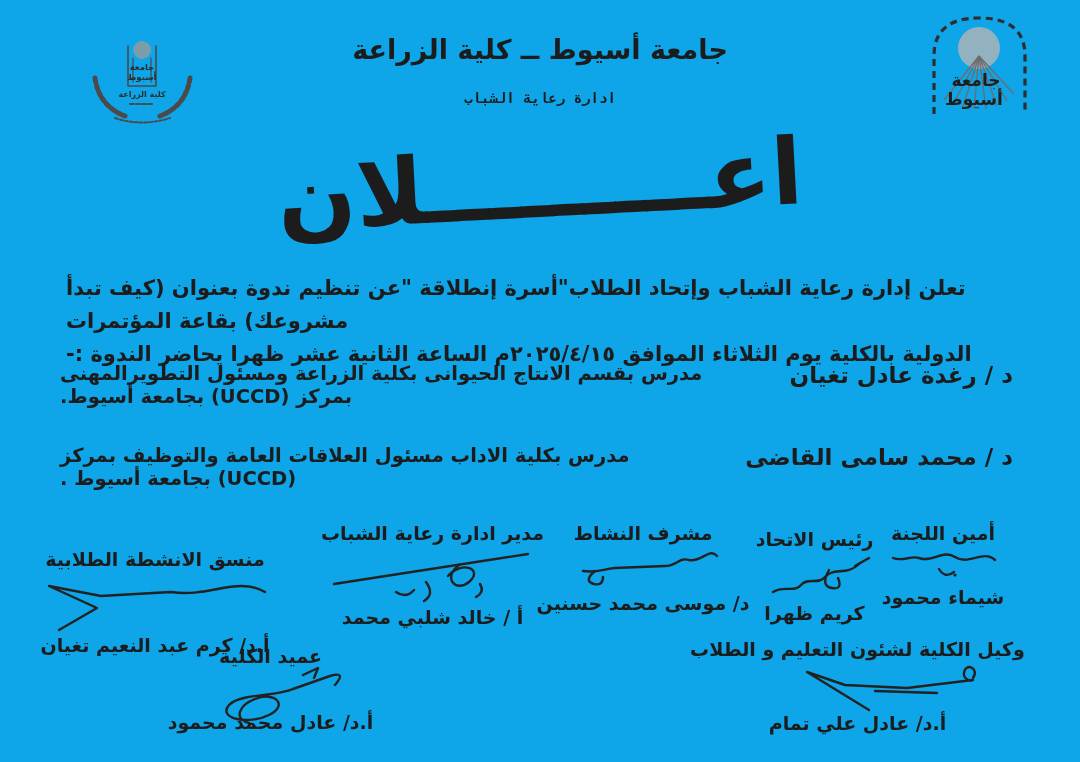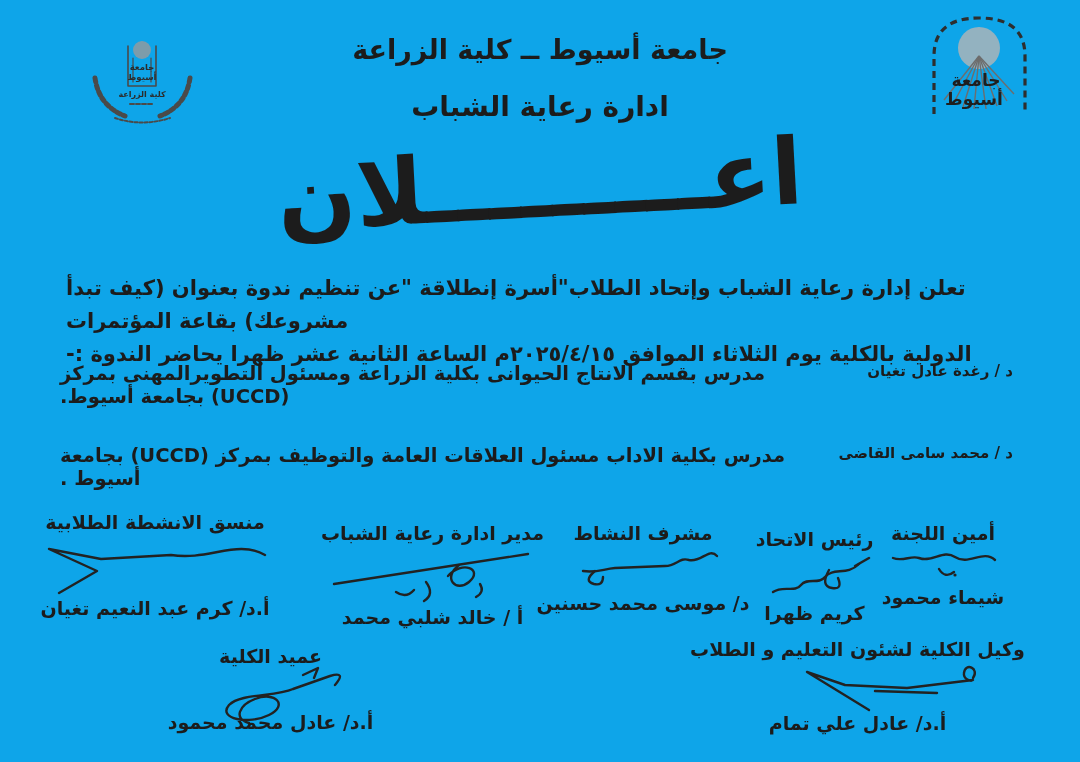--- a/index.html
+++ b/index.html
@@ -19,21 +19,21 @@
   }
   .abs{position:absolute;}
   .center{text-align:center;}
   .hdr-line1{
     top:34px;left:0;right:0;
     font-size:27px;font-weight:bold;
     letter-spacing:0.5px;
   }
   .hdr-line2{
     top:90px;left:0;right:0;
-    font-size:28px;font-weight:bold;
+    font-size:14px;font-weight:bold;font-family:Liberation Mono, monospace;
   }
   .big-title{
     top:128px;left:0;right:0;
     font-size:92px;font-weight:bold;
     transform:rotate(-3deg);
     line-height:1.25;
   }
   .body-par{
     top:272px;right:70px;left:66px;
     font-size:21px;font-weight:bold;
@@ -42,21 +42,21 @@
     direction:rtl;
   }
   .lect-row{
     right:67px;left:60px;
     display:flex;flex-direction:row;
     align-items:flex-start;
     direction:rtl;
   }
   .lect-name{
     flex:0 0 auto;
-    font-size:15px;font-weight:bold;
+    font-size:23px;font-weight:bold;
     margin-left:52px;
     white-space:nowrap;
   }
   .lect-desc{
     flex:1 1 auto;
     font-size:19.5px;font-weight:bold;
     text-align:left;
   }
   .sig-col{
     display:flex;flex-direction:column;
@@ -176,21 +176,21 @@
     <svg class="sig-svg" width="205" height="62" viewBox="0 0 205 62">
       <path class="sig-stroke" d="M4,40 L198,10"></path>
       <path class="sig-stroke" d="M118,32 c14,-16 36,-7 21,6 c-13,11 -27,-4 -10,-17"></path>
       <path class="sig-stroke" d="M96,38 q9,12 -2,19"></path>
       <path class="sig-stroke" d="M150,40 q5,8 -4,13"></path>
       <path class="sig-stroke" d="M66,48 q10,7 18,-2"></path>
     </svg>
     <div class="sig-name">أ / خالد شلبي محمد</div>
   </div>
 
-  <div class="abs sig-col" style="left:35px;top:511px;width:240px;">
+  <div class="abs sig-col" style="left:35px;top:548px;width:240px;">
     <div class="sig-title">منسق الانشطة الطلابية</div>
     <svg class="sig-svg" width="232" height="64" viewBox="0 0 232 64">
       <path class="sig-stroke" d="M226,22 C198,6 170,28 132,22 L62,26 L10,16 L58,38 L20,60" stroke-width="2.8"></path>
     </svg>
     <div class="sig-name">أ.د/ كرم عبد النعيم تغيان</div>
   </div>
 
   <div class="abs sig-col" style="left:700px;top:638px;width:315px;">
     <div class="sig-title">وكيل الكلية لشئون التعليم و الطلاب</div>
     <svg class="sig-svg" width="262" height="52" viewBox="0 0 262 52">

